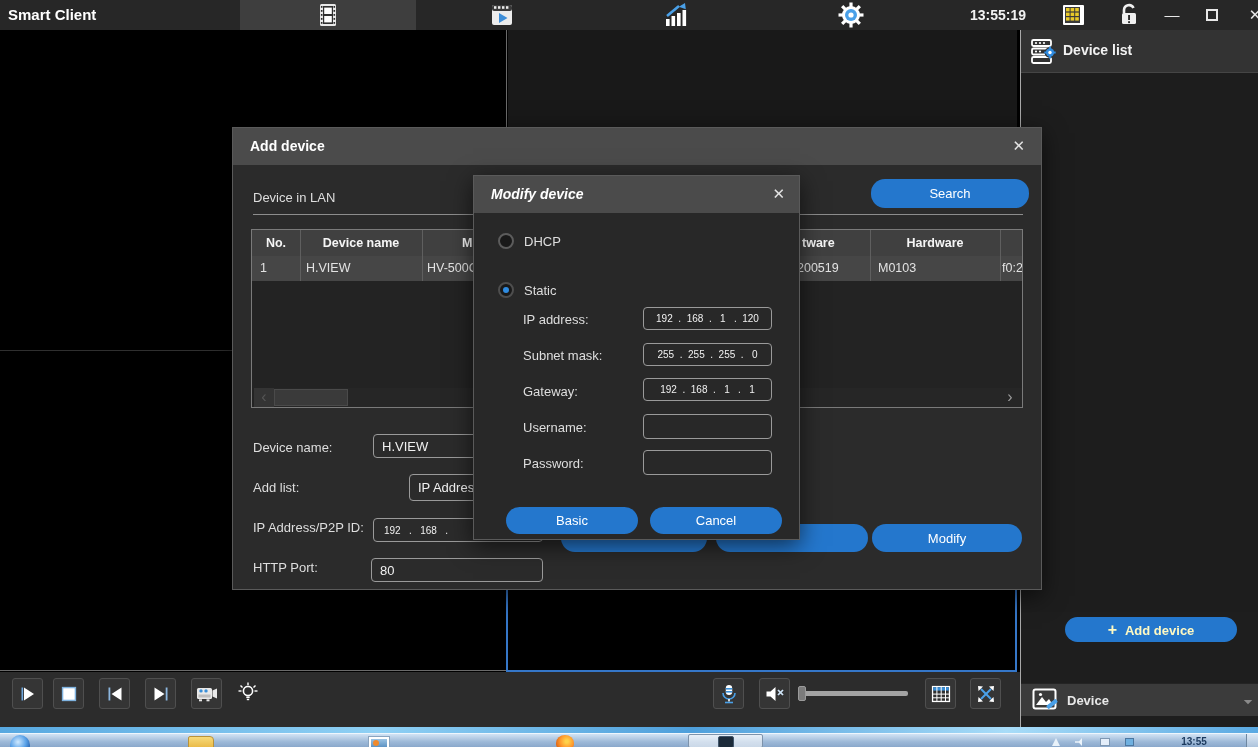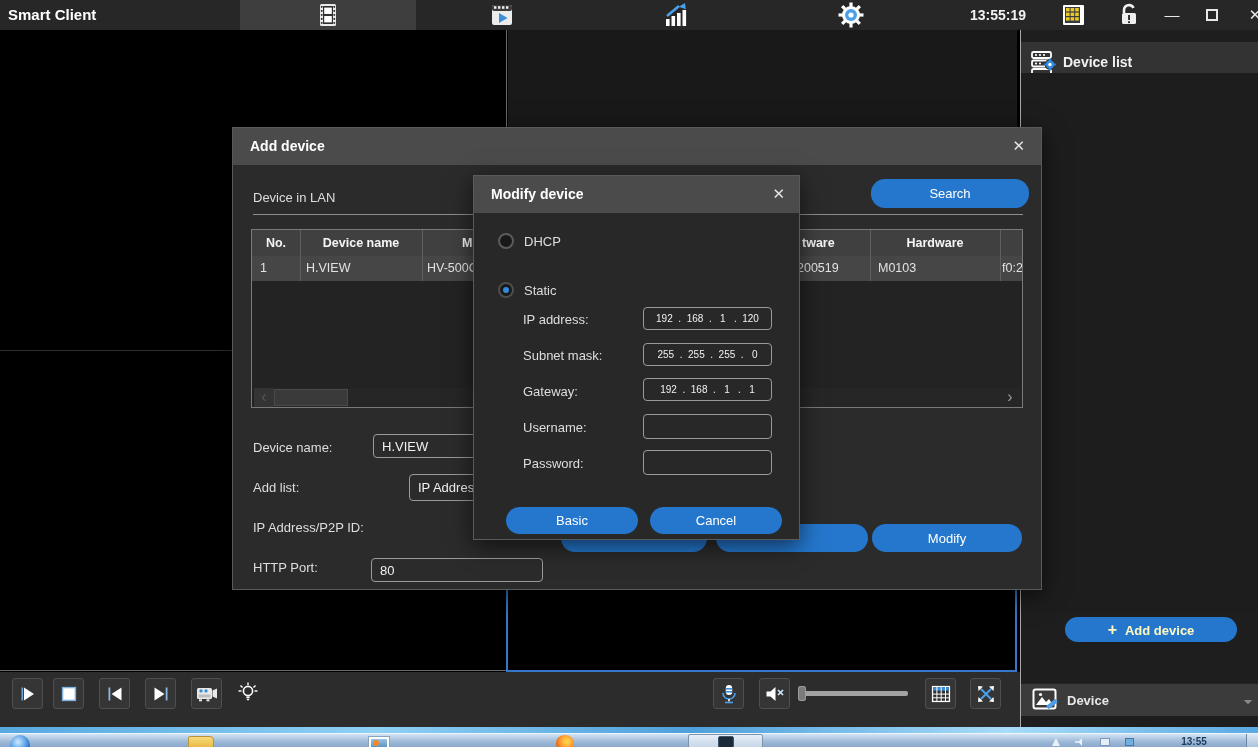--- a/index.html
+++ b/index.html
@@ -18,21 +18,21 @@
 
   
   .video-area { left:0; top:30px; width:1017px; height:642px; background:#000; z-index:1; }
   .vline { background:#6a6a6a; }
   .hline { background:#555; }
   .cell-tr { left:508px; top:0; width:509px; height:320px; background:#191919; }
   .cell-sel { left:506px; top:321px; width:511px; height:321px; background:#000; border:2px solid #3577c9; }
 
   
   .sidebar { left:1020px; top:30px; width:238px; height:697px; background:#1e1e1e; z-index:5; border-left:1px solid #a9a9a9; }
-  .sb-header { left:0; top:12px; width:238px; height:43px; background:#333; border-bottom:1px solid #454545; }
+  .sb-header { left:0; top:0; width:238px; height:43px; background:#333; border-bottom:1px solid #454545; }
   .sb-title { left:42px; top:12px; color:#f2f2f2; font-size:14px; font-weight:bold; }
   .sb-empty { left:0; top:43px; width:238px; height:539px; background:#1d1d1d; }
   .pill { background:#2477cd; border-radius:13px; color:#fef9c3; font-size:13px; text-align:center; cursor:pointer; }
   .sb-row { left:0; width:238px; height:33px; background:#3b3b3b; border-top:1px solid #242424; }
   .sb-row-label { color:#e8e8e8; font-size:13px; font-weight:bold; }
   .sb-chevron { width:0; height:0; border-left:6px solid transparent; border-bottom:6px solid #8a8a8a; transform:rotate(45deg); }
 
   
   .toolbar { left:0; top:672px; width:1020px; height:55px; background:#2c2c2c; z-index:5; }
   .tbtn { top:6px; width:31px; height:31px; background:#353535; border:1px solid #4f4f4f; border-radius:3px; cursor:pointer; }
@@ -365,30 +365,31 @@
       <div class="abs sb-arrow" style="left:2px;top:158px;width:20px;height:19px;background:#343434;color:#555;">‹</div>
       <div class="abs sb-thumb" style="left:22px;top:159px;width:74px;height:17px;"></div>
       <div class="abs sb-arrow" style="left:748px;top:158px;width:20px;height:19px;">›</div>
     </div>
 
     <div class="abs lbl" style="left:20px;top:312px;">Device name:</div>
     <input class="abs field" style="left: 140px; top: 306px; width: 170px; height: 24px;" readonly="" value="H.VIEW">
     <div class="abs lbl" style="left:20px;top:352px;">Add list:</div>
     <input class="abs field" style="left: 140px; top: 346px; width: 170px; height: 27px; margin-left: 36px;" readonly="" value="IP Address">
     <div class="abs lbl" style="left:20px;top:392px;">IP Address/P2P ID:</div>
+    <input class="abs field ipfield" style="left: 140px; top: 390px; width: 170px; height: 24px; text-align: left; padding-left: 10px;" readonly="" value="192   .   168   .">
     <div class="abs lbl" style="left:20px;top:432px;">HTTP Port:</div>
     <input class="abs field" style="left: 138px; top: 430px; width: 172px; height: 24px;" readonly="" value="80">
 
     <button class="abs btn-blue" style="left:328px;top:396px;width:146px;height:28px;"></button>
     <button class="abs btn-blue" style="left:483px;top:396px;width:152px;height:28px;"></button>
     <button class="abs btn-blue" style="left:639px;top:396px;width:150px;height:28px;">Modify</button>
   </div>
 
   <div class="abs dialog" style="left:473px;top:175px;width:327px;height:365px;background:#282828;z-index:40;">
-    <div class="abs dlg-titlebar" style="width:325px;">
+    <div class="abs dlg-titlebar" style="width:325px;font-style:italic;">
       <div class="abs dlg-title">Modify device</div>
       <div class="abs dlg-close" style="right:14px;top:9px;">✕</div>
     </div>
     <div class="abs radio" style="left:24px;top:57px;"></div>
     <div class="abs lbl" style="left:50px;top:58px;">DHCP</div>
     <div class="abs radio" style="left:24px;top:106px;border-color:#4e4e4e;">
         <span class="dot"></span>
       </div>
     <div class="abs lbl" style="left:50px;top:107px;">Static</div>
 

